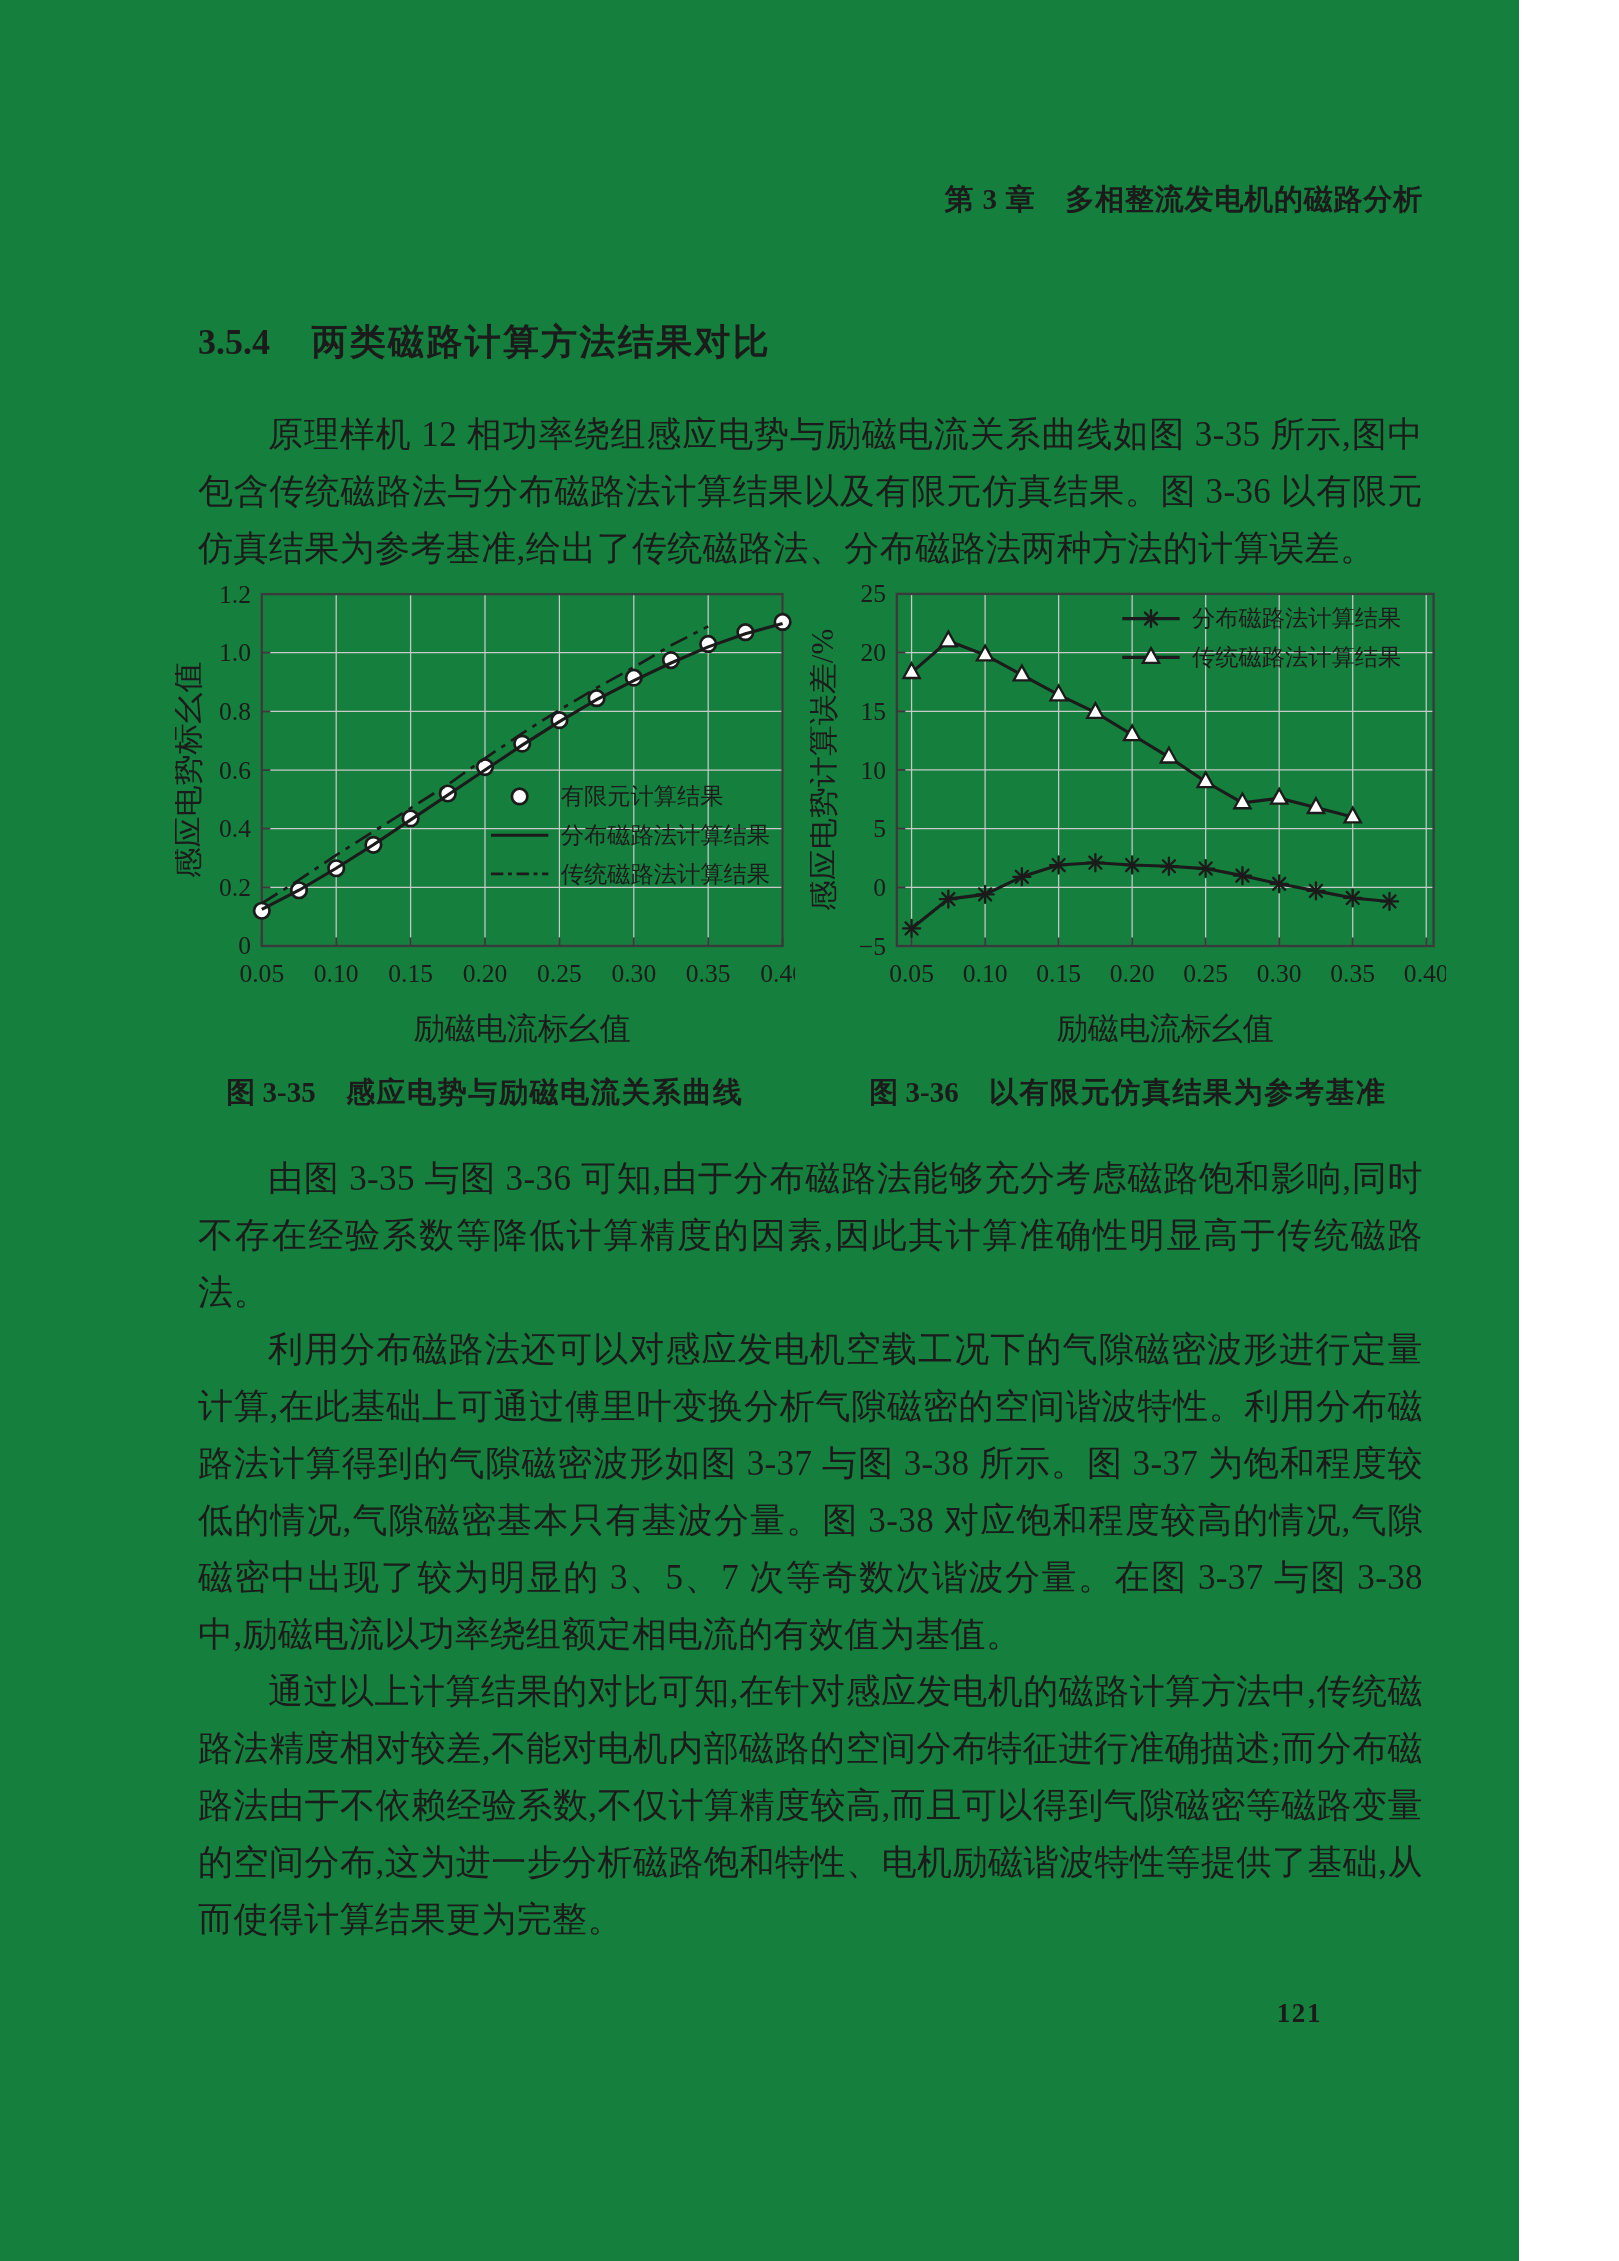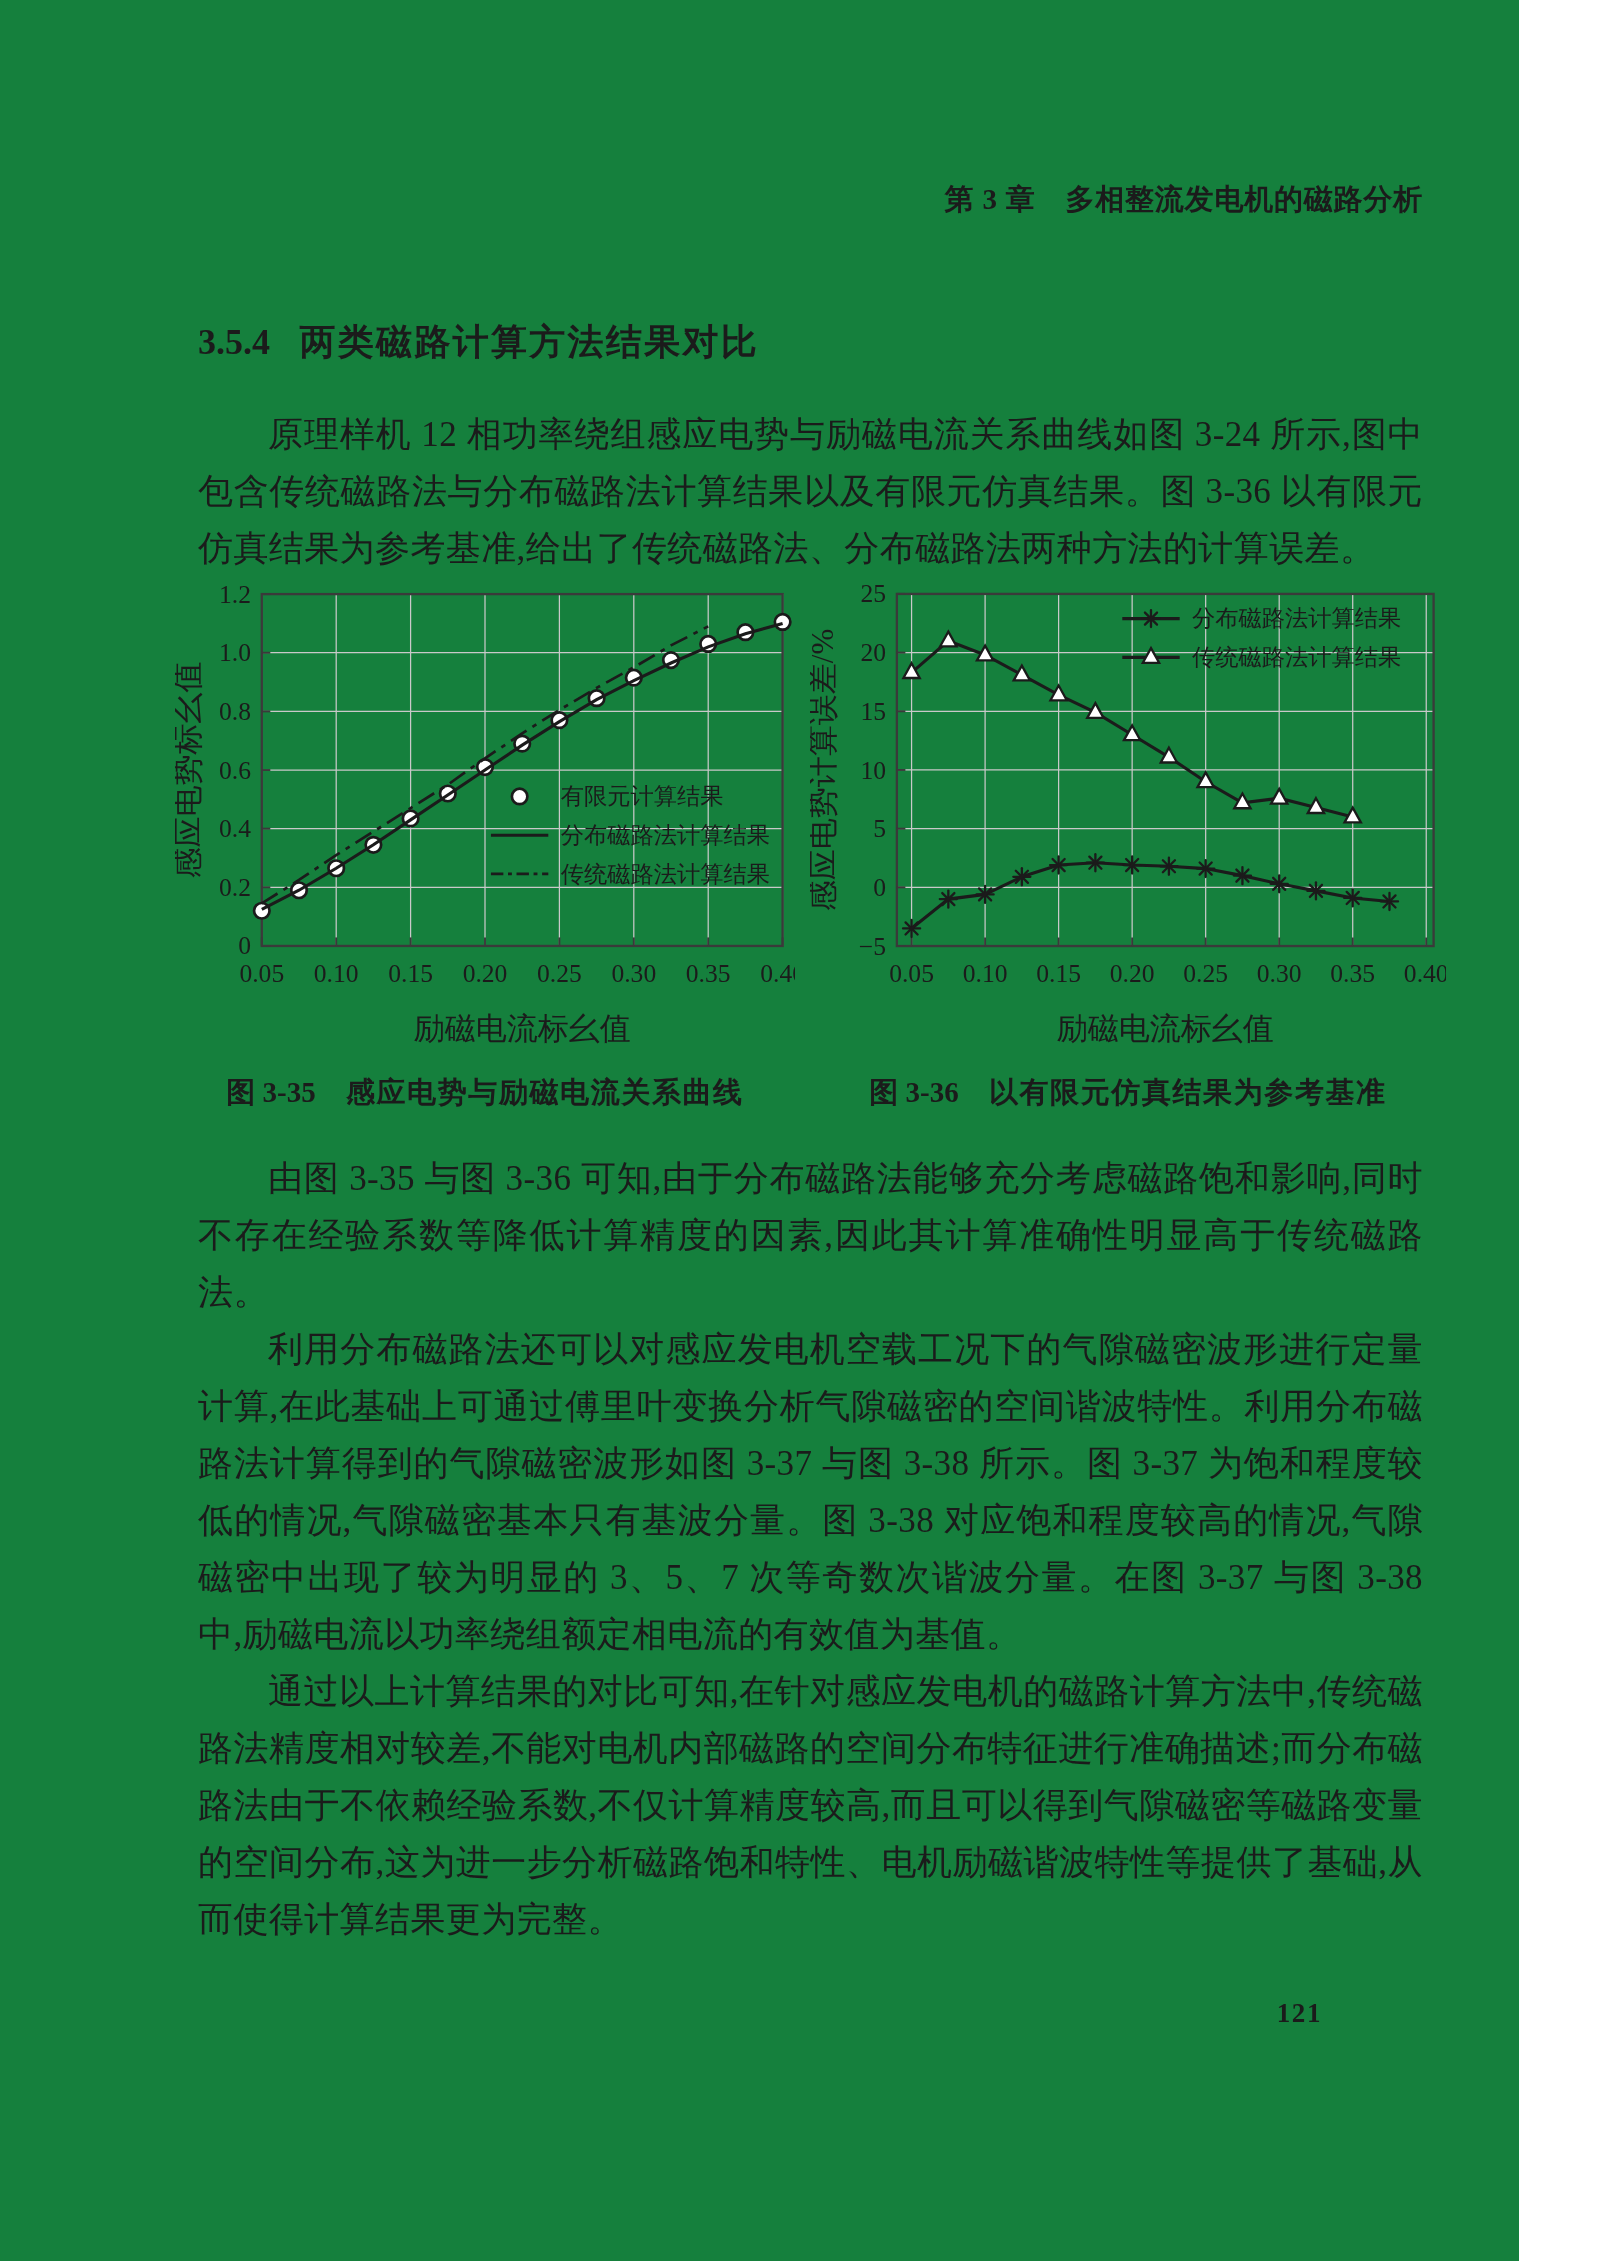--- a/index.html
+++ b/index.html
@@ -24,20 +24,21 @@
     font-size: 29px;
     font-weight: bold;
     letter-spacing: 0.8px;
   }
   .section-heading {
     margin-top: 98px;
     font-size: 36px;
     font-weight: bold;
     display: flex;
     align-items: baseline;
+    gap: 12px;
   }
   .section-number {
     font-family: "Liberation Serif", "DejaVu Serif", serif;
     margin-right: 29.5px;
   }
   .section-title {
     font-family: "Liberation Sans", "DejaVu Sans", sans-serif;
     letter-spacing: 2.3px;
   }
   .body-para {
@@ -92,21 +93,21 @@
 <div class="page">
   <div class="content">
 
     <div class="running-header">第 3 章　多相整流发电机的磁路分析</div>
 
     <div class="section-heading">
       <span class="section-number">3.5.4</span>
       <span class="section-title">两类磁路计算方法结果对比</span>
     </div>
 
-    <p class="body-para para-first">原理样机 12 相功率绕组感应电势与励磁电流关系曲线如图 3-24 所示,图中包含传统磁路法与分布磁路法计算结果以及有限元仿真结果。图 3-36 以有限元仿真结果为参考基准,给出了传统磁路法、分布磁路法两种方法的计算误差。</p>
+    <p class="body-para para-first">原理样机 12 相功率绕组感应电势与励磁电流关系曲线如图 3-35 所示,图中包含传统磁路法与分布磁路法计算结果以及有限元仿真结果。图 3-36 以有限元仿真结果为参考基准,给出了传统磁路法、分布磁路法两种方法的计算误差。</p>
 
     <div class="figures-row">
       <figure class="figure">
         <svg class="chart" id="chart-0" width="620" height="481" viewBox="0 0 800 620">
             <line x1="112" y1="14" x2="112" y2="468" stroke="#c9c9c9" stroke-width="1.6"></line>
             <line x1="208" y1="14" x2="208" y2="468" stroke="#c9c9c9" stroke-width="1.6"></line>
             <line x1="303.99999999999994" y1="14" x2="303.99999999999994" y2="468" stroke="#c9c9c9" stroke-width="1.6"></line>
             <line x1="400" y1="14" x2="400" y2="468" stroke="#c9c9c9" stroke-width="1.6"></line>
             <line x1="496" y1="14" x2="496" y2="468" stroke="#c9c9c9" stroke-width="1.6"></line>
             <line x1="592" y1="14" x2="592" y2="468" stroke="#c9c9c9" stroke-width="1.6"></line>

